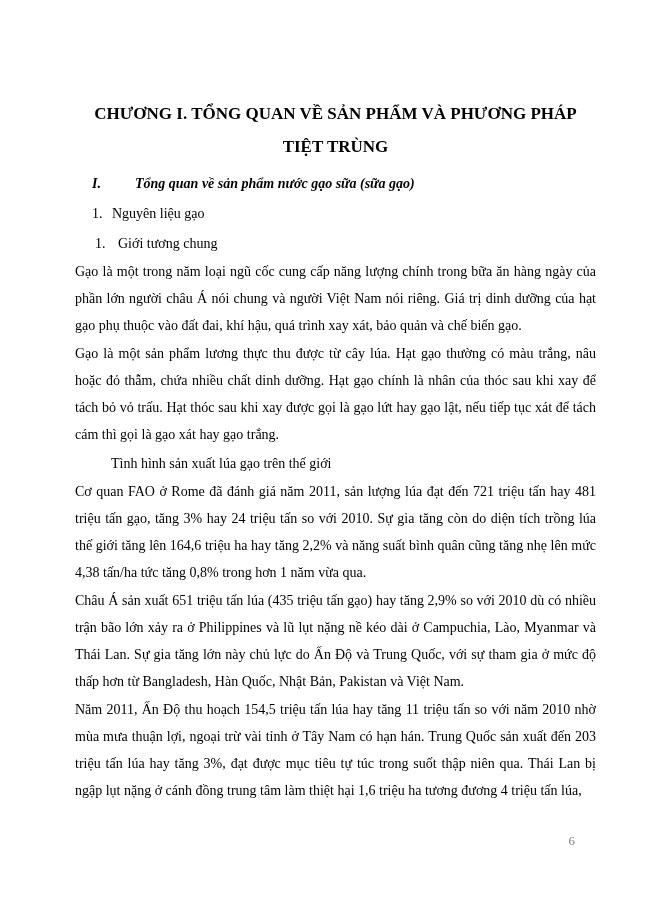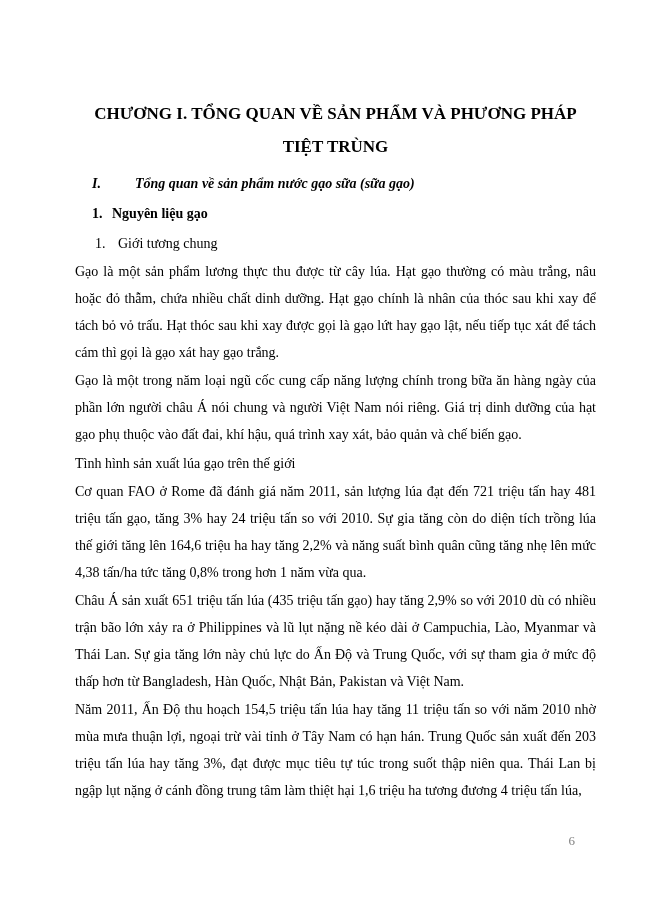--- a/index.html
+++ b/index.html
@@ -23,30 +23,30 @@
     font-size: 17px;
     font-weight: bold;
     text-align: center;
     line-height: 33px;
     max-width: 505px;
     margin: 9px auto 7px auto;
   }
   .h-row { line-height: 27px; margin-top: 3px; }
   .h-roman { font-weight: bold; font-style: italic; padding-left: 17px; }
   .h-roman .num { display: inline-block; width: 43px; }
-  .h-bold { font-weight: bold; padding-left: 17px; }
+  .h-bold { font-weight: normal; padding-left: 17px; }
   .h-bold .num { display: inline-block; width: 20px; }
   .h-sub { padding-left: 20px; }
   .h-sub .num { display: inline-block; width: 23px; }
   .para {
     text-align: justify;
     line-height: 27px;
     margin-top: 1px;
   }
-  .plain-line { line-height: 27px; margin-top: 2px; }
+  .plain-line { line-height: 27px; margin-top: 2px; margin-left: 36px; }
   .page-number {
     position: absolute;
     right: 95px;
     top: 833px;
     color: #808080;
     font-size: 13px;
   }
 </style>
 </head>
 <body>
@@ -60,23 +60,23 @@
   </div>
 
   <div class="h-row h-bold">
     <span class="num">1.</span><span>Nguyên liệu gạo</span>
   </div>
 
   <div class="h-row h-sub">
     <span class="num">1.</span><span>Giới tương chung</span>
   </div>
 
+  <p class="para">Gạo là một trong năm loại ngũ cốc cung cấp năng lượng chính trong bữa ăn hàng ngày của phần lớn người châu Á nói chung và người Việt Nam nói riêng. Giá trị dinh dưỡng của hạt gạo phụ thuộc vào đất đai, khí hậu, quá trình xay xát, bảo quản và chế biến gạo.</p>
+
   <p class="para">Gạo là một sản phẩm lương thực thu được từ cây lúa. Hạt gạo thường có màu trắng, nâu hoặc đỏ thẫm, chứa nhiều chất dinh dưỡng. Hạt gạo chính là nhân của thóc sau khi xay để tách bỏ vỏ trấu. Hạt thóc sau khi xay được gọi là gạo lứt hay gạo lật, nếu tiếp tục xát để tách cám thì gọi là gạo xát hay gạo trắng.</p>
-
-  <p class="para">Gạo là một trong năm loại ngũ cốc cung cấp năng lượng chính trong bữa ăn hàng ngày của phần lớn người châu Á nói chung và người Việt Nam nói riêng. Giá trị dinh dưỡng của hạt gạo phụ thuộc vào đất đai, khí hậu, quá trình xay xát, bảo quản và chế biến gạo.</p>
 
 
   <div class="plain-line">Tình hình sản xuất lúa gạo trên thế giới</div>
 
   <p class="para">Cơ quan FAO ở Rome đã đánh giá năm 2011, sản lượng lúa đạt đến 721 triệu tấn hay 481 triệu tấn gạo, tăng 3% hay 24 triệu tấn so với 2010. Sự gia tăng còn do diện tích trồng lúa thế giới tăng lên 164,6 triệu ha hay tăng 2,2% và năng suất bình quân cũng tăng nhẹ lên mức 4,38 tấn/ha tức tăng 0,8% trong hơn 1 năm vừa qua.</p>
 
   <p class="para">Châu Á sản xuất 651 triệu tấn lúa (435 triệu tấn gạo) hay tăng 2,9% so với 2010 dù có nhiều trận bão lớn xảy ra ở Philippines và lũ lụt nặng nề kéo dài ở Campuchia, Lào, Myanmar và Thái Lan. Sự gia tăng lớn này chủ lực do Ấn Độ và Trung Quốc, với sự tham gia ở mức độ thấp hơn từ Bangladesh, Hàn Quốc, Nhật Bản, Pakistan và Việt Nam.</p>
 
   <p class="para">Năm 2011, Ấn Độ thu hoạch 154,5 triệu tấn lúa hay tăng 11 triệu tấn so với năm 2010 nhờ mùa mưa thuận lợi, ngoại trừ vài tỉnh ở Tây Nam có hạn hán. Trung Quốc sản xuất đến 203 triệu tấn lúa hay tăng 3%, đạt được mục tiêu tự túc trong suốt thập niên qua. Thái Lan bị ngập lụt nặng ở cánh đồng trung tâm làm thiệt hại 1,6 triệu ha tương đương 4 triệu tấn lúa,</p>
 

